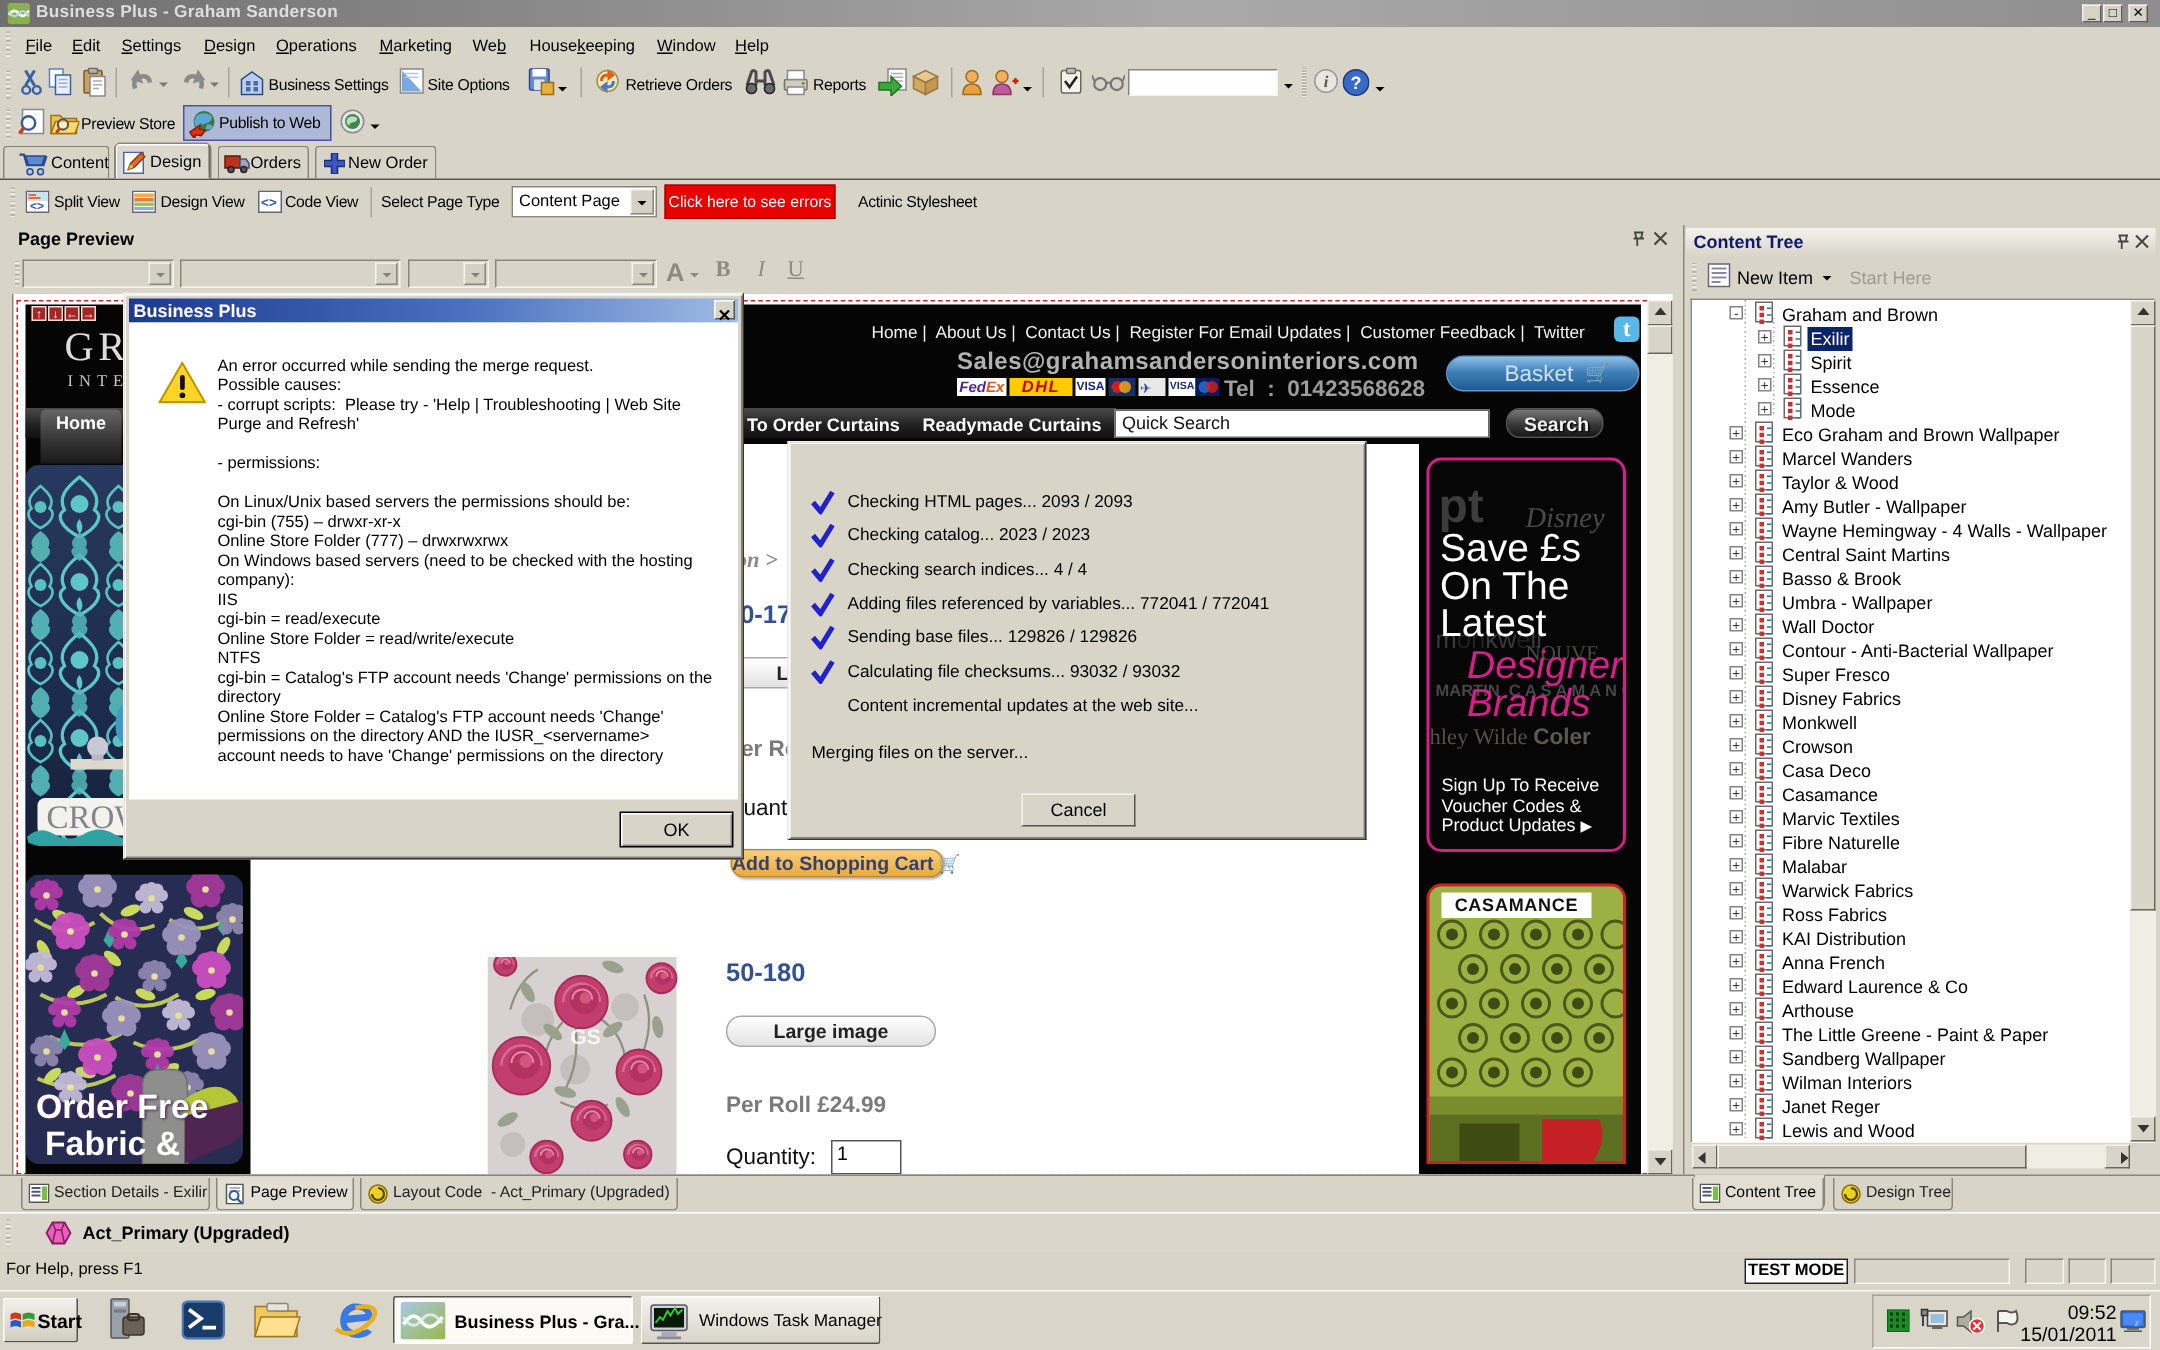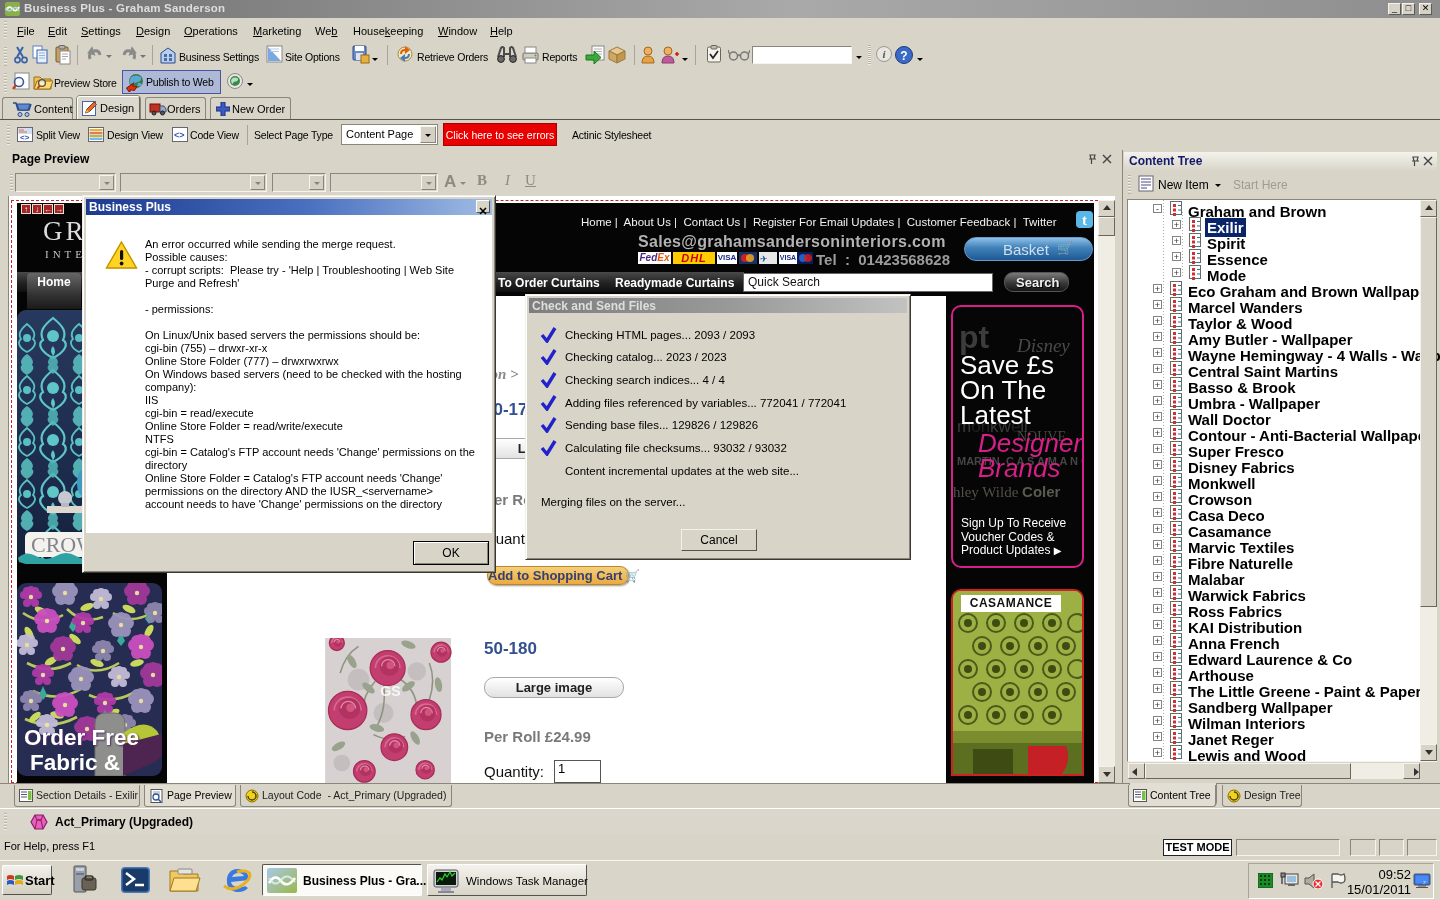--- a/index.html
+++ b/index.html
@@ -53,21 +53,21 @@
 .plogo { position:absolute; height:12px; font-size:9px; text-align:center; line-height:12px; overflow:hidden; }
 .limg { position:absolute; width:140px; height:21px; border:1px solid #a8a8a8; border-radius:10px; background:linear-gradient(#ffffff,#e2e2e2); color:#222; font-size:13px; font-weight:bold; text-align:center; line-height:20px; }
 .cartbtn { position:absolute; white-space:nowrap; width:142px; height:19px; border:1px solid #b8882a; border-radius:9px; background:linear-gradient(#f4cf7a,#eda93f); color:#35406e; font-size:13px; font-weight:bold; text-align:center; line-height:18px; box-shadow:1px 1px 2px rgba(0,0,0,0.4);}
 .sbtn { position:absolute; left:0; width:17px; height:17px; background:#d8d4c8; border:1px solid; border-color:#f4f2ec #6a665c #6a665c #f4f2ec; }
 .sbtn span { position:absolute; left:4px; display:block; width:0; height:0; }
 .trow { position:absolute; left:0; width:290px; height:16px; }
 .texp { position:absolute; top:3px; width:9px; height:9px; border:1px solid #848484; background:#fff; font-size:9px; line-height:8px; text-align:center; color:#333; }
 .tico { position:absolute; top:0px; width:12px; height:14px; background:#fff; border:1px solid #6a6a6a; }
 .tico:before { content:""; position:absolute; left:1.5px; top:1.5px; width:3px; height:3px; background:#cc3030; box-shadow:0 4.5px 0 #cc3030, 0 9px 0 #cc3030; }
 .tico:after { content:""; position:absolute; left:6.5px; top:2.5px; width:3.5px; height:1.5px; background:#2a7a8a; box-shadow:0 4.5px 0 #2a7a8a, 0 9px 0 #2a7a8a; }
-.ttxt { position:absolute; top:1px; font-size:15px; color:#000; white-space:nowrap; padding:1px 2px;font-weight:bold; }
+.ttxt { position:absolute; top:1px; font-size:12px; color:#000; white-space:nowrap; padding:1px 2px; }
 .ttxt.sel { background:#0a246a; color:#fff; }
 .chk { position:absolute; width:17px; height:17px; }
 .ckt { position:absolute; left:39px; font-size:11.5px; color:#000; white-space:nowrap; }
 
 
 </style>
 </head>
 <body>
 <div id="titlebar">
   <svg style="position:absolute;left:5px;top:2px;" width="15" height="14">
@@ -1431,23 +1431,20 @@
       <path d="M16.5 2 L31.5 28 H1.5 Z" fill="#ffd424" stroke="#d8a800" stroke-width="1.5"></path>
       <path d="M16.5 2 L31.5 28 H1.5 Z" fill="none" stroke="#a88000" stroke-width="0.6"></path>
       <rect x="15" y="10" width="3.2" height="10" rx="1.5" fill="#111"></rect>
       <circle cx="16.6" cy="23.5" r="1.9" fill="#111"></circle>
     </svg>
   <div style="position:absolute; left:62px; top:42px; width:330px; font-size:11px; line-height:13px; color:#000;">An error occurred while sending the merge request.<br>Possible causes:<br>- corrupt scripts:&nbsp; Please try - 'Help | Troubleshooting | Web Site<br>Purge and Refresh'<br><br>- permissions:<br><br>On Linux/Unix based servers the permissions should be:<br>cgi-bin (755) – drwxr-xr-x<br>Online Store Folder (777) – drwxrwxrwx<br>On Windows based servers (need to be checked with the hosting<br>company):<br>IIS<br>cgi-bin = read/execute<br>Online Store Folder = read/write/execute<br>NTFS<br>cgi-bin = Catalog's FTP account needs 'Change' permissions on the<br>directory<br>Online Store Folder = Catalog's FTP account needs 'Change'<br>permissions on the directory AND the IUSR_&lt;servername&gt;<br>account needs to have 'Change' permissions on the directory</div>
   <div style="position:absolute; left:330px; top:345px; width:76px; height:24px; background:#d8d4c8; border:1px solid #000; box-shadow:inset 1px 1px 0 #fff, inset -1px -1px 0 #88847a; font-size:12px; text-align:center; line-height:23px;">OK</div>
 </div>
 
 <div style="position:absolute; left:525px; top:294px; width:386px; height:266px; background:#d8d4c8; border:1px solid; border-color:#f0eee8 #3a3832 #3a3832 #f0eee8; box-shadow:inset 1px 1px 0 #fff, inset -1px -1px 0 #88847a; z-index:49;">
-  <div style="position:absolute; left:3px; top:3px; width:378px; height:15px; background:linear-gradient(90deg,#7e7e7e,#9a9a9a 55%,#c2c2c2);">
-    <b style="position:absolute; left:3px; top:1px; font-size:12px; color:#dedede;">Check and Send Files</b>
-  </div>
   <svg class="chk" style="left:14px; top:31px;">
       <path d="M2 9 L7 15 L15 2" stroke="#2222cc" stroke-width="3.4" fill="none"></path>
     </svg>
   <svg class="chk" style="left:14px; top:53px;">
       <path d="M2 9 L7 15 L15 2" stroke="#2222cc" stroke-width="3.4" fill="none"></path>
     </svg>
   <svg class="chk" style="left:14px; top:76px;">
       <path d="M2 9 L7 15 L15 2" stroke="#2222cc" stroke-width="3.4" fill="none"></path>
     </svg>
   <svg class="chk" style="left:14px; top:99px;">

